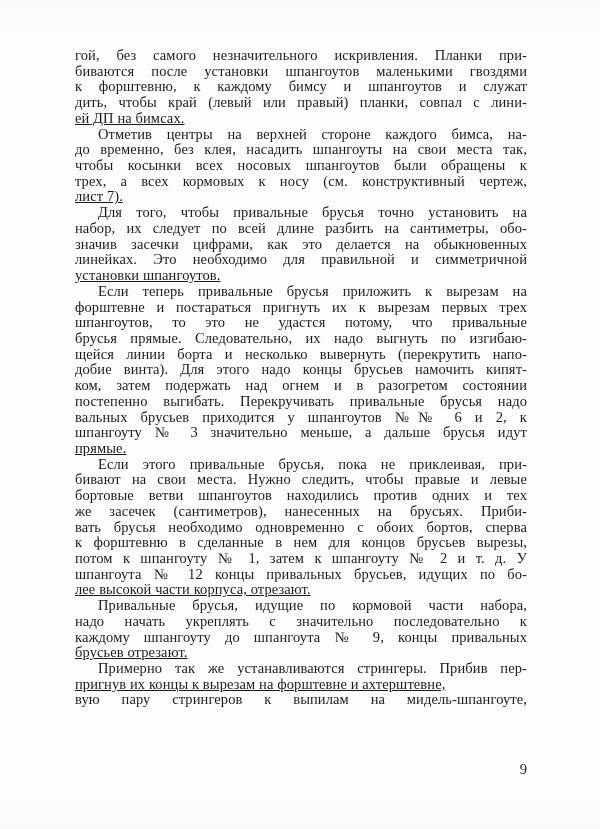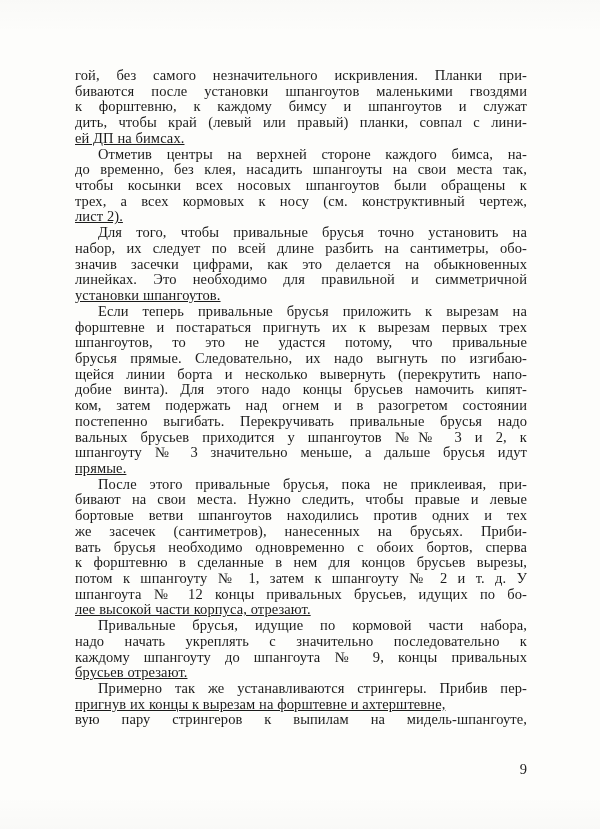--- a/index.html
+++ b/index.html
@@ -19,21 +19,21 @@
   .scan-page {
     position: absolute;
     inset: 0;
     background:
       linear-gradient(180deg, rgba(0,0,0,0.015) 0%, rgba(0,0,0,0) 4%, rgba(0,0,0,0) 96%, rgba(0,0,0,0.015) 100%),
       #fdfdfb;
   }
   .text-block {
     position: absolute;
     left: 75px;
-    top: 68px;
+    top: 48px;
     width: 452px;
     font-size: 14.5px;
     line-height: 15.72px;
     letter-spacing: 0.1px;
   }
   .paragraph {
     margin: 0;
     padding: 0;
   }
   .line {
@@ -70,44 +70,44 @@
         <div class="line">биваются после установки шпангоутов маленькими гвоздями</div>
         <div class="line">к форштевню, к каждому бимсу и шпангоутов и служат</div>
         <div class="line">дить, чтобы край (левый или правый) планки, совпал с лини-</div>
         <div class="line last">ей ДП на бимсах.</div>
       </div>
       <div class="paragraph">
         <div class="line indent">Отметив центры на верхней стороне каждого бимса, на-</div>
         <div class="line">до временно, без клея, насадить шпангоуты на свои места так,</div>
         <div class="line">чтобы косынки всех носовых шпангоутов были обращены к</div>
         <div class="line">трех, а всех кормовых к носу (см. конструктивный чертеж,</div>
-        <div class="line last">лист 2).</div>
+        <div class="line last">лист 7).</div>
       </div>
       <div class="paragraph">
         <div class="line indent">Для того, чтобы привальные брусья точно установить на</div>
         <div class="line">набор, их следует по всей длине разбить на сантиметры, обо-</div>
         <div class="line">значив засечки цифрами, как это делается на обыкновенных</div>
         <div class="line">линейках. Это необходимо для правильной и симметричной</div>
         <div class="line last">установки шпангоутов.</div>
       </div>
       <div class="paragraph">
         <div class="line indent">Если теперь привальные брусья приложить к вырезам на</div>
         <div class="line">форштевне и постараться пригнуть их к вырезам первых трех</div>
         <div class="line">шпангоутов, то это не удастся потому, что привальные</div>
         <div class="line">брусья прямые. Следовательно, их надо выгнуть по изгибаю-</div>
         <div class="line">щейся линии борта и несколько вывернуть (перекрутить напо-</div>
         <div class="line">добие винта). Для этого надо концы брусьев намочить кипят-</div>
         <div class="line">ком, затем подержать над огнем и в разогретом состоянии</div>
         <div class="line">постепенно выгибать. Перекручивать привальные брусья надо</div>
-        <div class="line">вальных брусьев приходится у шпангоутов №№ 3 и 2, к</div>
+        <div class="line">вальных брусьев приходится у шпангоутов №№ 6 и 2, к</div>
         <div class="line">шпангоуту № 3 значительно меньше, а дальше брусья идут</div>
         <div class="line last">прямые.</div>
       </div>
       <div class="paragraph">
-        <div class="line indent">После этого привальные брусья, пока не приклеивая, при-</div>
+        <div class="line indent">Если этого привальные брусья, пока не приклеивая, при-</div>
         <div class="line">бивают на свои места. Нужно следить, чтобы правые и левые</div>
         <div class="line">бортовые ветви шпангоутов находились против одних и тех</div>
         <div class="line">же засечек (сантиметров), нанесенных на брусьях. Приби-</div>
         <div class="line">вать брусья необходимо одновременно с обоих бортов, сперва</div>
         <div class="line">к форштевню в сделанные в нем для концов брусьев вырезы,</div>
         <div class="line">потом к шпангоуту № 1, затем к шпангоуту № 2 и т. д. У</div>
         <div class="line">шпангоута № 12 концы привальных брусьев, идущих по бо-</div>
         <div class="line last">лее высокой части корпуса, отрезают.</div>
       </div>
       <div class="paragraph">

